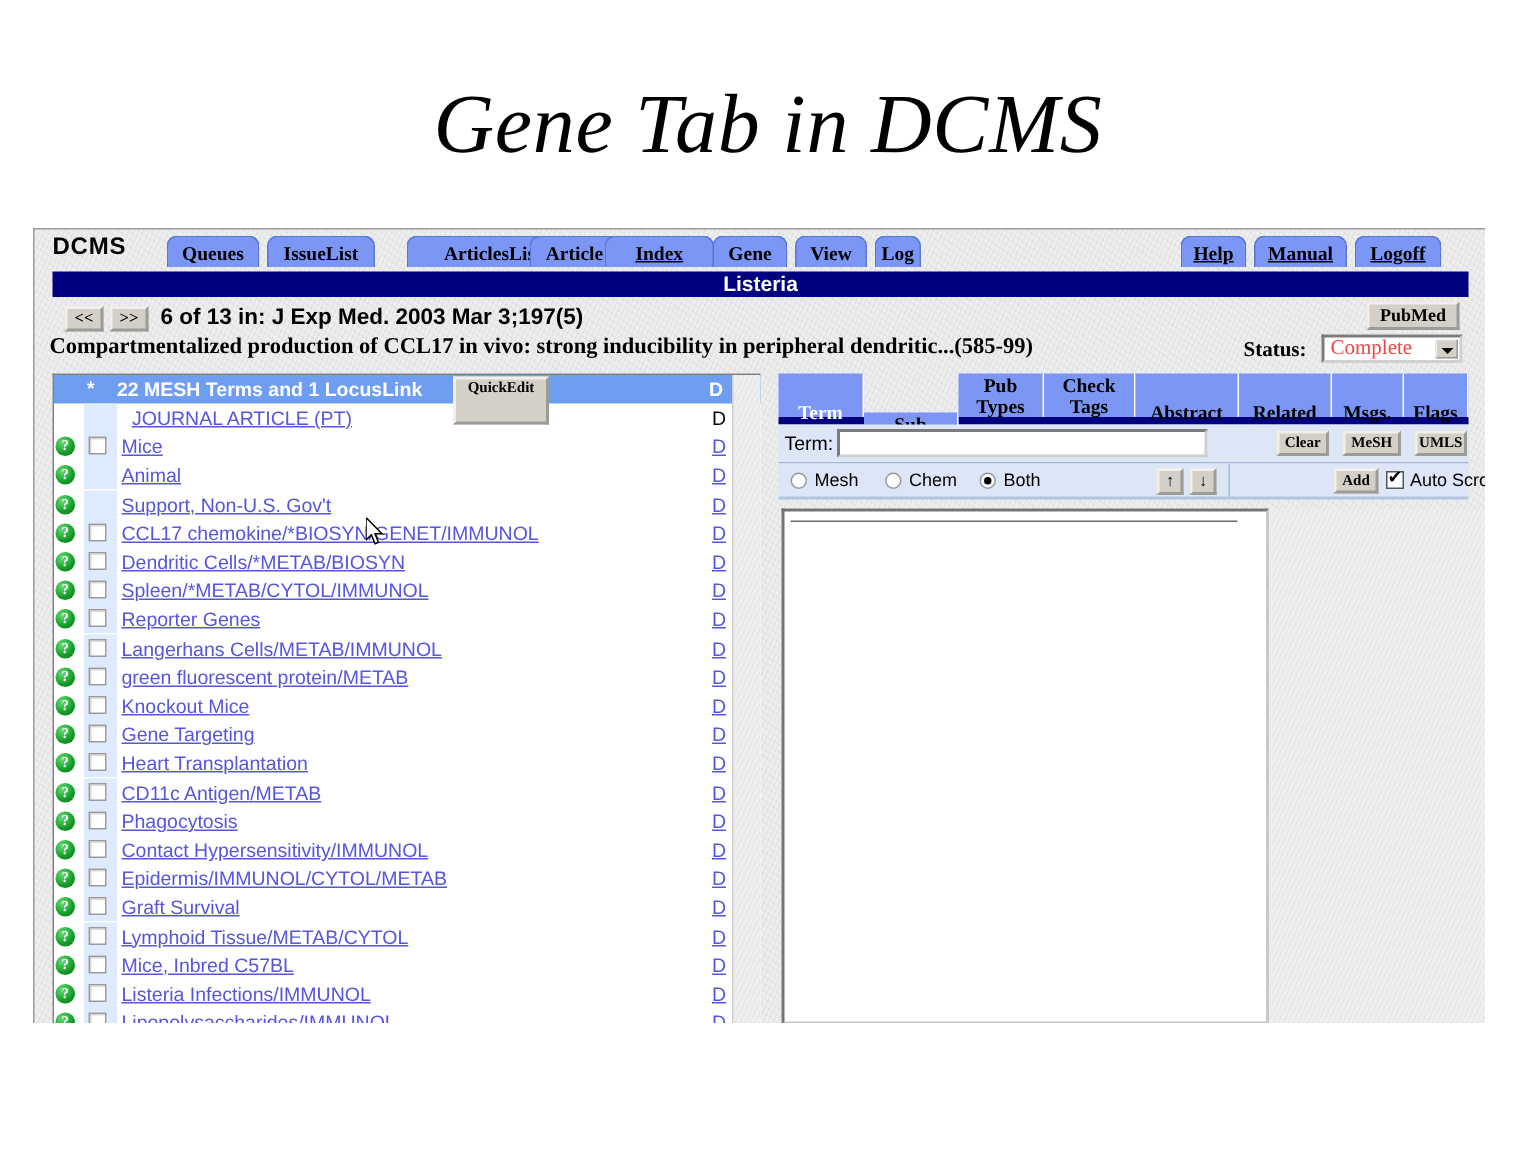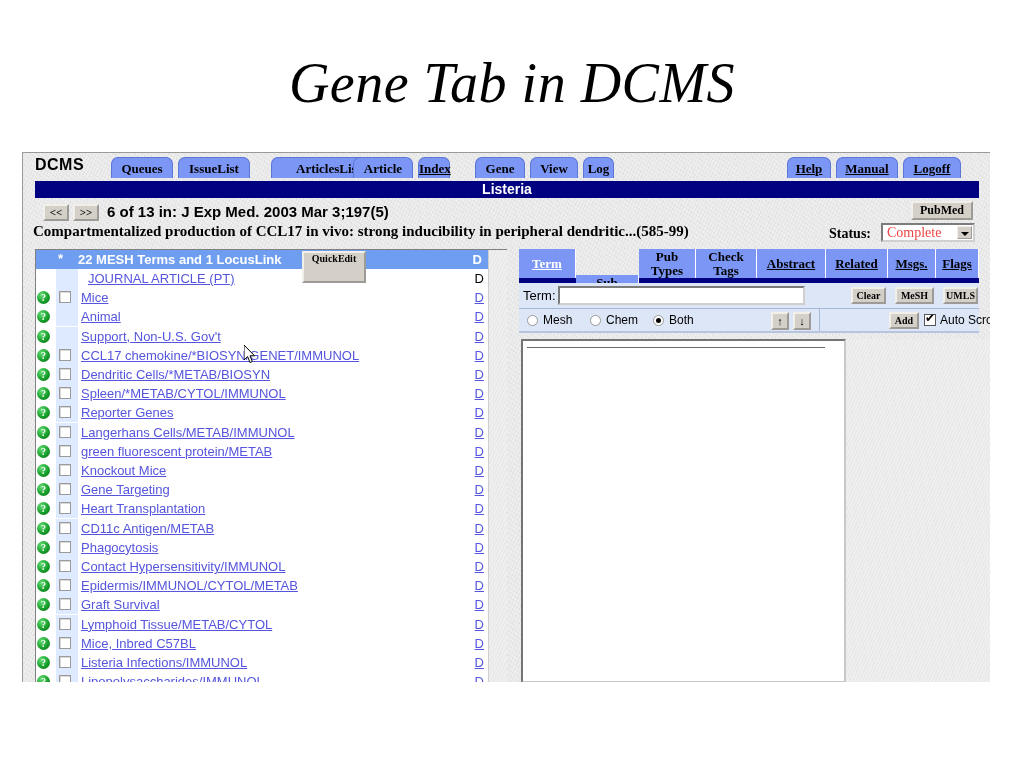--- a/index.html
+++ b/index.html
@@ -311,21 +311,21 @@
     font-family: "Liberation Serif", serif;
     font-weight: bold;
     font-size: 13px;
     color: #000;
     text-align: center;
     box-sizing: border-box;
     cursor: pointer;
   }
   .rtab .l1 { display:block; line-height: 14px; margin-top: 1px; }
   .rtab .l2 { display:block; line-height: 14px; }
-  .rtab.one-line .l1 { margin-top: 8px; text-decoration: underline; }
+  .rtab.one-line .l1 { margin-top: 19px; }
   .rtab.sel { color: #ffffff; }
 
   #term-row {
     position: absolute;
     left: 0; top: 34px;
     width: 460px; height: 26px;
     background: #dce6f7;
     border-bottom: 1px solid #a8b8d8;
     box-sizing: border-box;
   }
@@ -479,21 +479,21 @@
 
 <div id="app-window">
 
   <div id="tabstrip">
     <div id="brand">DCMS</div>
     <div id="tabs-host">
         <div class="tab" style="left: 88px; width: 62px;">Queues</div>
         <div class="tab" style="left: 155px; width: 72px;">IssueList</div>
         <div class="tab" style="left: 248px; width: 115px;">ArticlesList</div>
         <div class="tab" style="left: 330px; width: 60px;">Article</div>
-        <div class="tab active-tab" style="left: 395px; width: 32px;">Index</div>
+        <div class="tab active-tab" style="left: 380px; width: 73px;">Index</div>
         <div class="tab" style="left: 452px; width: 50px;">Gene</div>
         <div class="tab" style="left: 507px; width: 48px;">View</div>
         <div class="tab" style="left: 560px; width: 31px;">Log</div>
       </div>
     <div id="rtabs-host">
         <div class="tab active-tab" style="left: 764px; width: 44px;">Help</div>
         <div class="tab active-tab" style="left: 813px; width: 62px;">Manual</div>
         <div class="tab active-tab" style="left: 880px; width: 58px;">Logoff</div>
       </div>
   </div>

